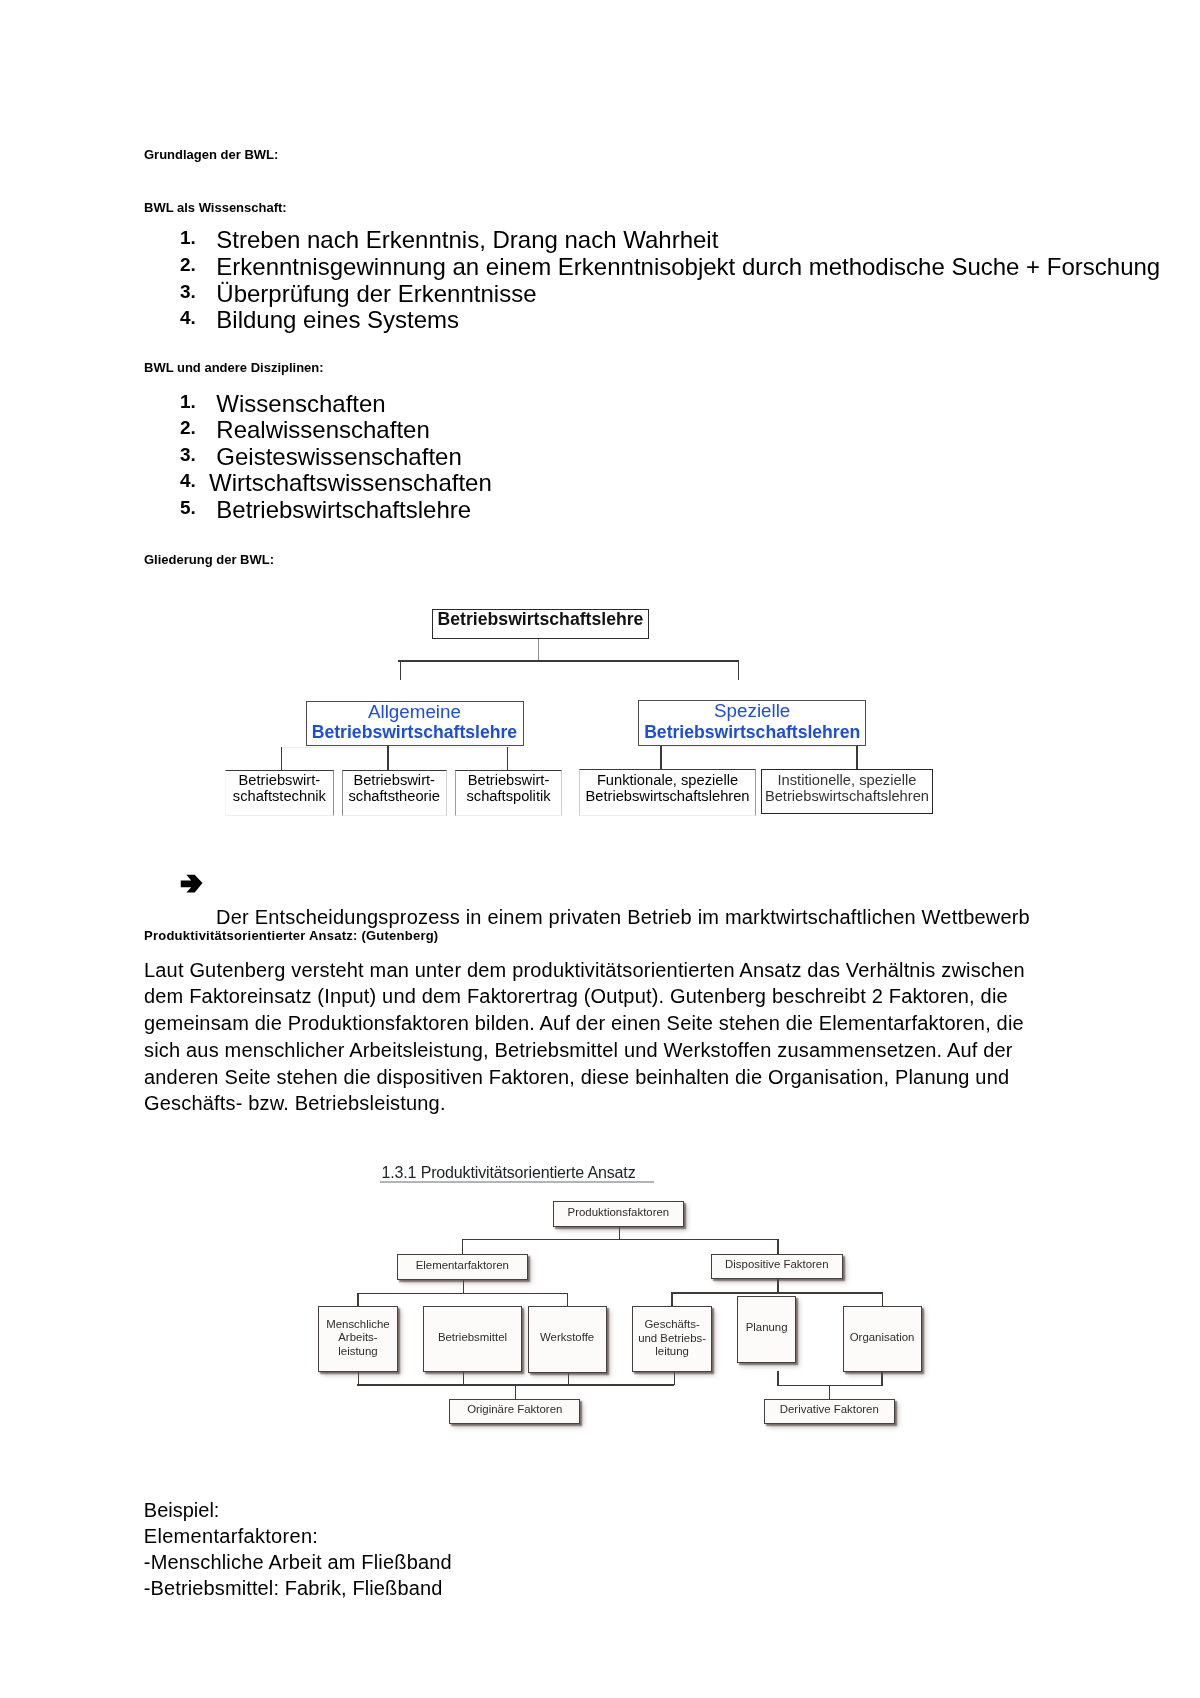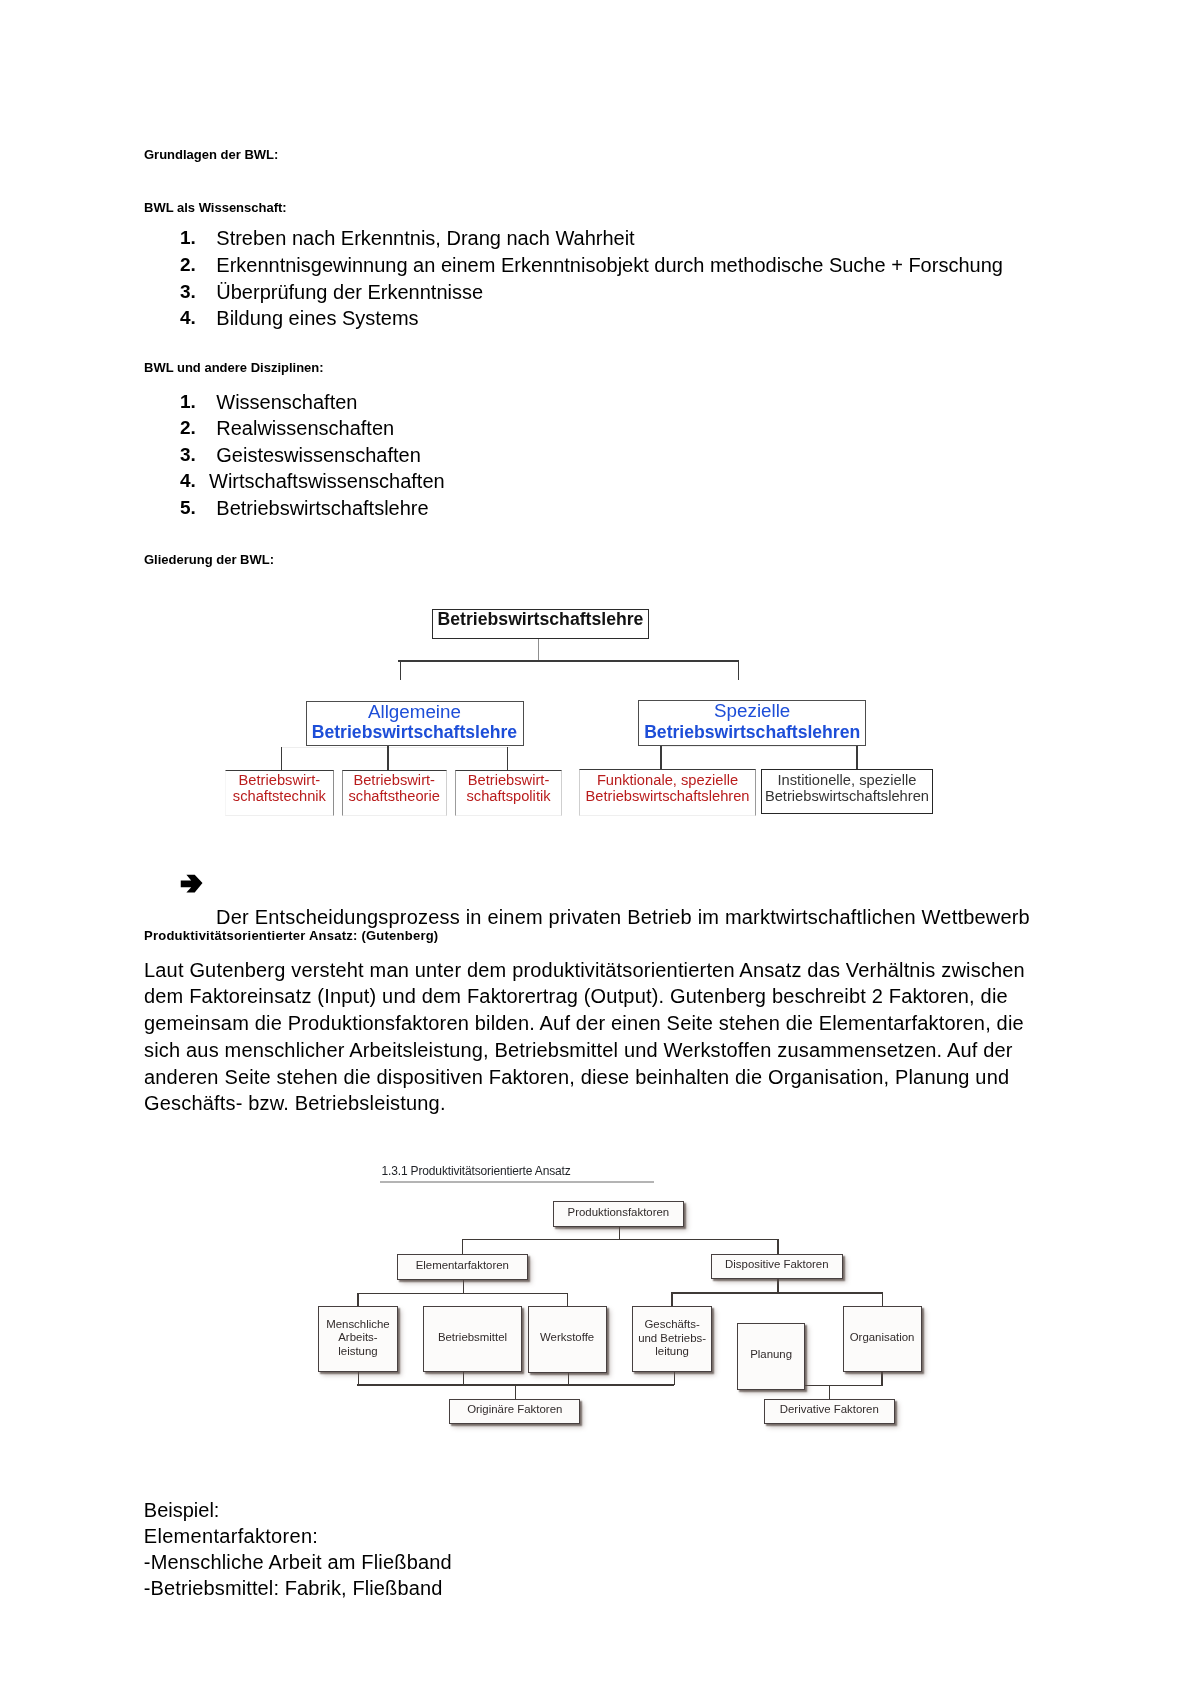--- a/index.html
+++ b/index.html
@@ -5,48 +5,48 @@
   html,body{margin:0;padding:0;background:#ffffff;}
   body{width:1200px;height:1698px;position:relative;overflow:hidden;
        font-family:"Liberation Sans",sans-serif;color:#000000;
        -webkit-font-smoothing:antialiased;}
   .page{position:absolute;left:0;top:0;width:1200px;height:1698px;background:#fff;
         transform:translateZ(0);}
   .abs{position:absolute;}
   .hd,.li-num,.li-txt,.txt,.para{transform:translateZ(0);}
   .hd{font-weight:bold;font-size:13px;line-height:1;white-space:nowrap;}
   .li-num{font-weight:bold;font-size:19px;line-height:1;white-space:nowrap;}
-  .li-txt{font-size:20px;line-height:1;white-space:nowrap;text-align:center;}
+  .li-txt{font-size:24px;line-height:1;white-space:nowrap;text-align:center;}
   .txt{font-size:20px;line-height:1;white-space:nowrap;margin-top:32px;}
   .para{font-size:20px;line-height:26.7px;width:902px;letter-spacing:0.18px;}
 
   
   #dia1{position:absolute;left:200px;top:595px;width:780px;height:240px;}
   #dia1 .bx{position:absolute;box-sizing:border-box;background:#fff;
             text-align:center;font-family:"Liberation Sans",sans-serif;}
   #dia1 .bx > div{position:absolute;left:0;right:0;transform:translateZ(0);}
   #dia1 .lvl1{border:1.6px solid #2b2b2b;font-weight:bold;font-size:17.65px;
               line-height:17.5px;color:#121212;}
   #dia1 .lvl2{border:1.3px solid #4d4d4d;font-weight:bold;font-size:17.6px;
               line-height:21.6px;color:#1d4ed8;margin-top:21px;}
   #dia1 .lvl2 > div > div:first-child{font-weight:normal;font-size:18.8px;}
-  #dia1 .lvl3{font-size:14.7px;line-height:16.4px;color:#b91c1c;
+  #dia1 .lvl3{font-size:14.7px;line-height:16.4px;color:#000000;
               border-top:1.4px solid #3a3a3a;border-right:1.3px solid #9a9a9a;
               border-left:1.2px solid #cfcfcf;border-bottom:1px solid #efefef;}
   #dia1 .lvl3.b1{border-left-color:#f6f6f6;border-right-color:#8e8e8e;}
   #dia1 .lvl3.b2{border-left-color:#8e8e8e;border-right-color:#d0d0d0;}
   #dia1 .lvl3.b3{border-left-color:#9c9c9c;border-right-color:#cfcfcf;}
   #dia1 .lvl3.dk{border:1.4px solid #262626;color:#343434;}
   #dia1 .ln{position:absolute;background:#3a3a3a;}
   #dia1 .lnl{position:absolute;background:#8f8f8f;}
   #dia1 .lnx{position:absolute;background:#eeeeee;}
 
   
   #dia2{position:absolute;left:300px;top:1155px;width:650px;height:290px;}
-  #dia2 .t2{position:absolute;font-size:12px;line-height:1;color:#1e2126;
+  #dia2 .t2{position:absolute;font-size:16px;line-height:1;color:#1e2126;
             white-space:nowrap;letter-spacing:-0.15px;transform:translateZ(0);}
   #dia2 .t2u{position:absolute;background:#b4b4b4;height:1.4px;}
   #dia2 .b2{position:absolute;box-sizing:border-box;background:#fcfbfa;
             border:1.3px solid #474040;
             box-shadow:2.3px 2.3px 1.3px rgba(78,65,61,0.68),
                        3.8px 3.8px 4.8px rgba(128,113,108,0.42);
             text-align:center;font-size:11.43px;line-height:13.5px;color:#312b2b;}
   #dia2 .b2 > div{position:absolute;left:0;right:0;transform:translateZ(0);}
   #dia2 .ln2{position:absolute;background:#3f3a37;}
 </style>
@@ -213,21 +213,21 @@
         <div>Werkstoffe</div>
       </div>
     </div>
     <div class="b2" style="left:332.1px;top:150.8px;width:80px;height:66.7px">
       <div style="top:11.45px">
         <div>Geschäfts-</div>
         <div>und Betriebs-</div>
         <div>leitung</div>
       </div>
     </div>
-    <div class="b2" style="left:437.1px;top:168px;width:68px;height:66.7px">
+    <div class="b2" style="left:437.1px;top:141px;width:59px;height:66.7px">
       <div style="top:24.25px">
         <div>Planung</div>
       </div>
     </div>
     <div class="b2" style="left:542.5px;top:150.8px;width:79.2px;height:66.3px">
       <div style="top:24.25px">
         <div>Organisation</div>
       </div>
     </div>
     <div class="b2" style="left:149.1px;top:243.5px;width:131.3px;height:25.7px">

